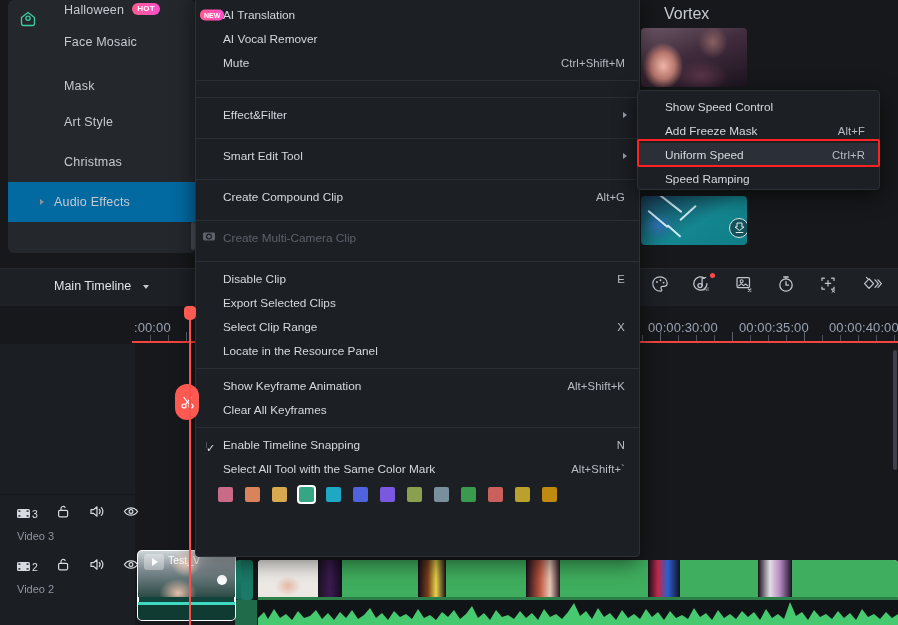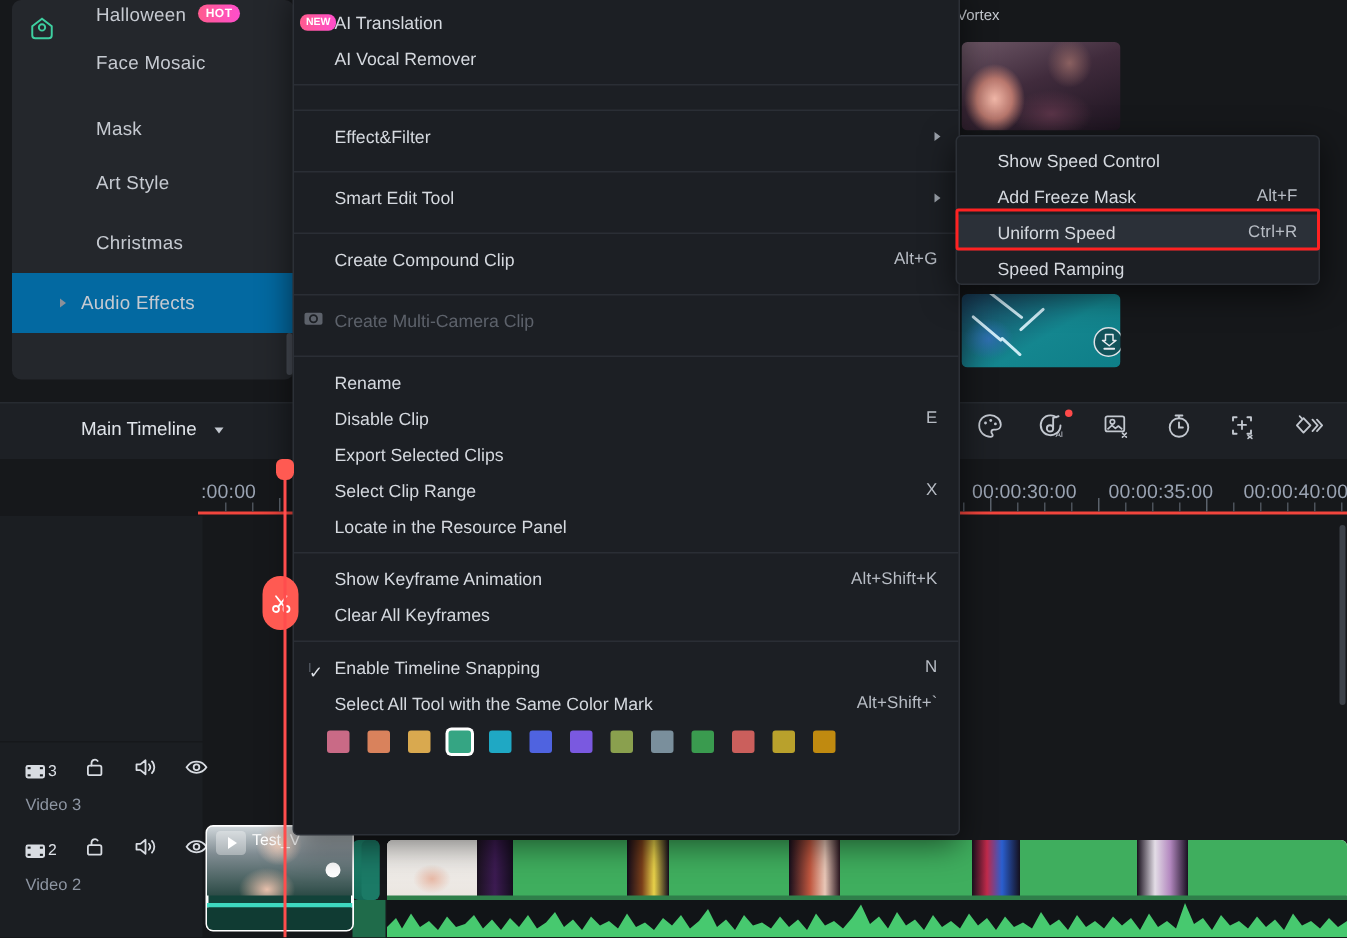--- a/index.html
+++ b/index.html
@@ -33,22 +33,22 @@
     background: linear-gradient(95deg,#ff5b8d,#ff4ecd);
     letter-spacing: .3px; position: relative; top: -1px;
   }
   .panel-scrollbar {
     position: absolute; left: 183px; top: 222px; width: 4px; height: 28px;
     background: #474c55; border-radius: 2px;
   }
 
   
   .res-title {
-    position: absolute; left: 638px; top: 5px;
-    font-size: 10px; color: #c8ccd3;
+    position: absolute; left: 664px; top: 5px;
+    font-size: 16px; color: #c8ccd3;
   }
   .res-thumb-1 {
     position: absolute; left: 641px; top: 28px; width: 106px; height: 59px;
     border-radius: 4px; overflow: hidden;
     background:
       radial-gradient(ellipse 26px 30px at 22px 38px, #f0b7a8 0%, #b8776d 45%, rgba(60,30,40,0) 78%),
       radial-gradient(ellipse 20px 22px at 72px 14px, #8a6060 0%, rgba(40,20,30,0) 75%),
       radial-gradient(ellipse 34px 20px at 60px 48px, #5a3448 0%, rgba(30,14,24,0) 80%),
       linear-gradient(160deg,#6d5766 0%,#402b3c 45%,#1d1420 100%);
   }
@@ -489,20 +489,24 @@
   <div class="ctx-menu">
     <div style="height:10px"></div>
 
     <div class="mi">
       <span class="mi-badge">NEW</span>
       <span>AI Translation</span>
     </div>
     <div class="mi">
       <span>AI Vocal Remover</span>
     </div>
+    <div class="mi">
+      <span>Mute</span>
+      <span class="sc">Ctrl+Shift+M</span>
+    </div>
 
     <div class="sep"></div>
 
 
     <div class="gap"></div>
     <div class="sep"></div>
 
     <div class="mi">
       <span>Effect&amp;Filter</span>
       <span class="caret"></span>
@@ -533,23 +537,20 @@
           <rect x="1" y="3" width="12" height="8" rx="1.4" fill="#5d626b"></rect>
           <circle cx="7" cy="7" r="2.4" stroke="#1c1f24" stroke-width="1.2"></circle>
         </svg>
       </span>
       <span>Create Multi-Camera Clip</span>
     </div>
 
     <div class="gap"></div>
     <div class="sep"></div>
 
-    <div class="mi">
-      <span>Rename</span>
-    </div>
     <div class="mi">
       <span>Disable Clip</span>
       <span class="sc">E</span>
     </div>
     <div class="mi">
       <span>Export Selected Clips</span>
     </div>
     <div class="mi">
       <span>Select Clip Range</span>
       <span class="sc">X</span>

